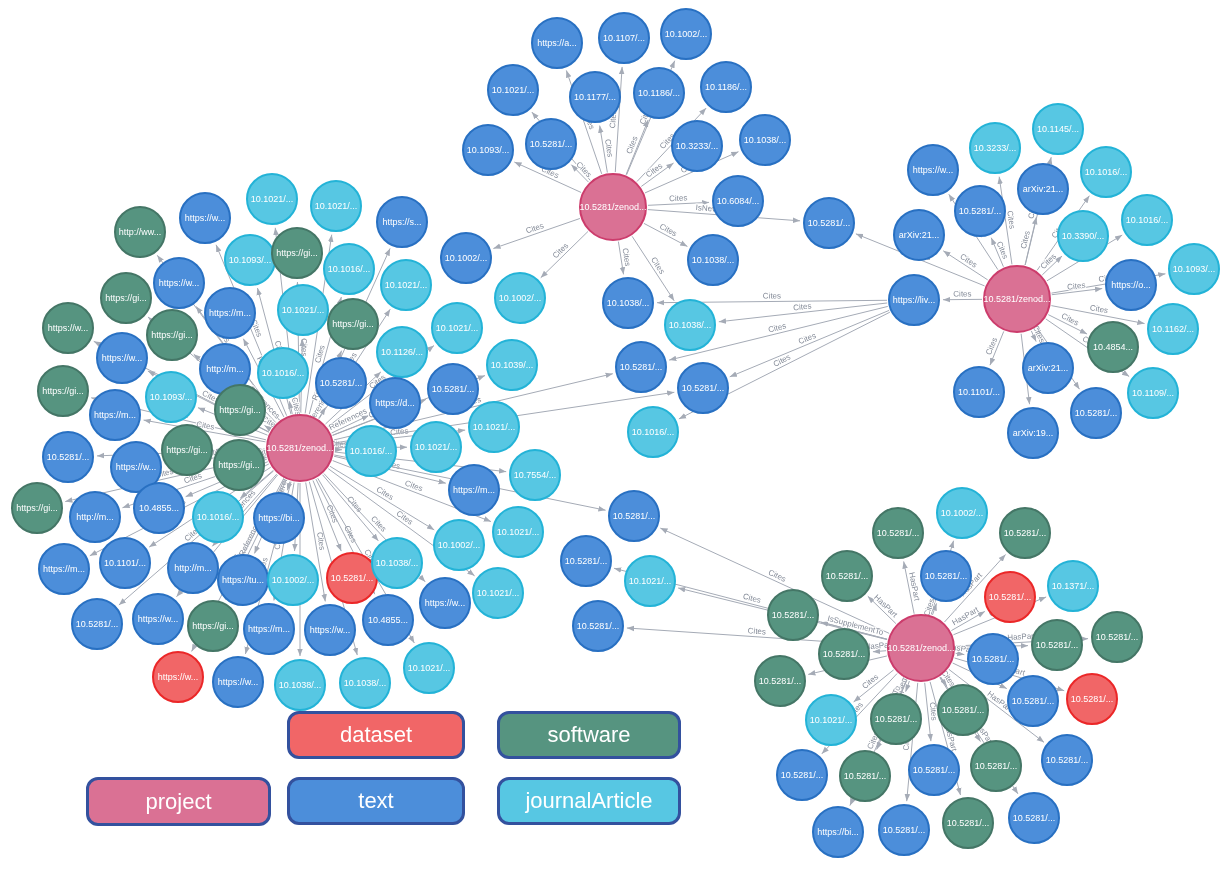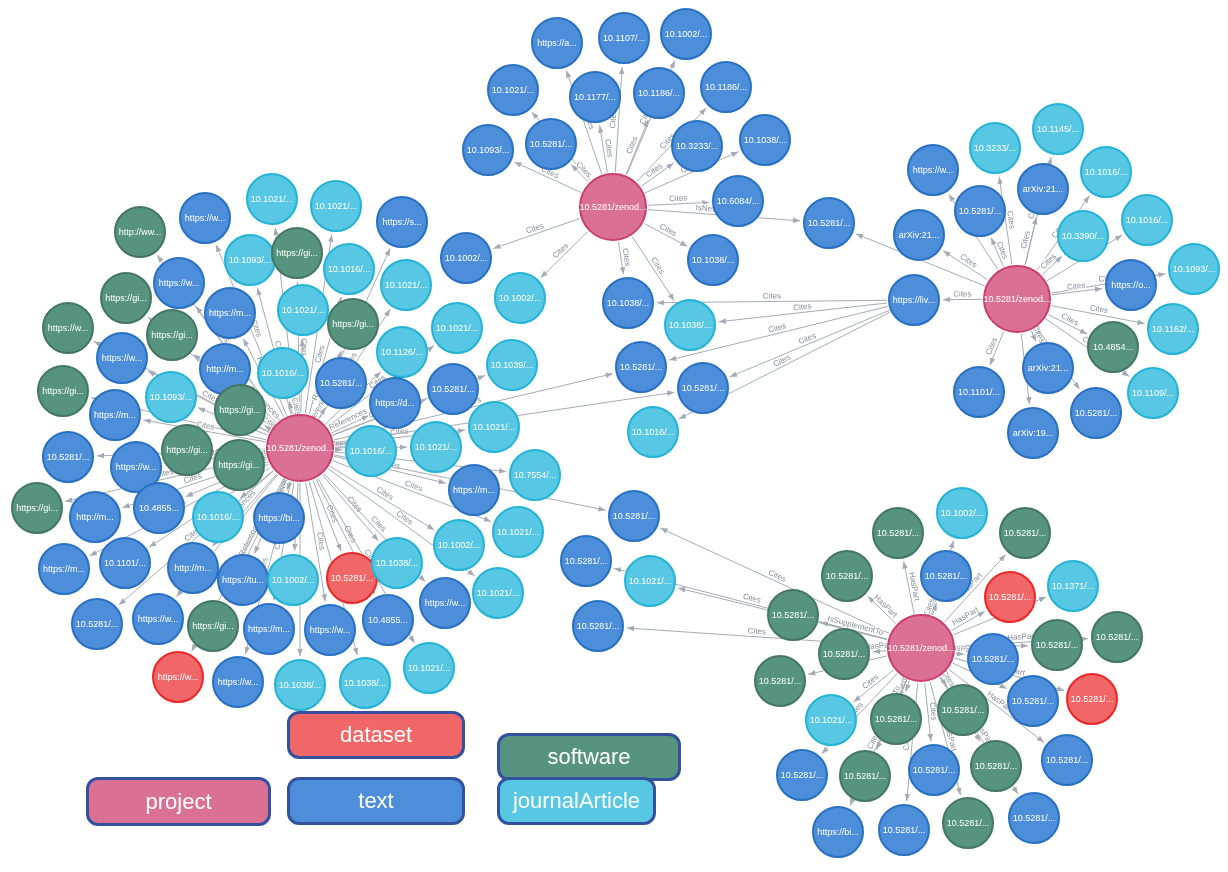--- a/index.html
+++ b/index.html
@@ -1155,25 +1155,25 @@
         <g>
           <circle cx="1034" cy="818" r="25" fill="#4C8EDA" stroke="#2870C2" stroke-width="2"></circle>
           <text class="node-label" x="1034" y="819">10.5281/...</text>
         </g>
       </g>
     </svg>
 
   <div class="legend" style="left: 287px; top: 711px; width: 178px; height: 48px; background: rgb(241, 102, 103);">
     <span>dataset</span>
   </div>
-  <div class="legend" style="left: 497px; top: 711px; width: 184px; height: 48px; background: rgb(86, 148, 128); margin-top: 22px;">
+  <div class="legend" style="left: 497px; top: 711px; width: 184px; height: 48px; background: rgb(86, 148, 128);">
     <span>software</span>
   </div>
   <div class="legend" style="left: 287px; top: 777px; width: 178px; height: 48px; background: rgb(76, 142, 218);">
     <span>text</span>
   </div>
   <div class="legend" style="left: 86px; top: 777px; width: 185px; height: 49px; background: rgb(218, 113, 148);">
     <span>project</span>
   </div>
-  <div class="legend" style="left: 497px; top: 777px; width: 159px; height: 48px; background: rgb(87, 199, 227);">
+  <div class="legend" style="left: 497px; top: 777px; width: 184px; height: 48px; background: rgb(87, 199, 227);">
     <span>journalArticle</span>
   </div>
 </div>
 
 </body></html>

